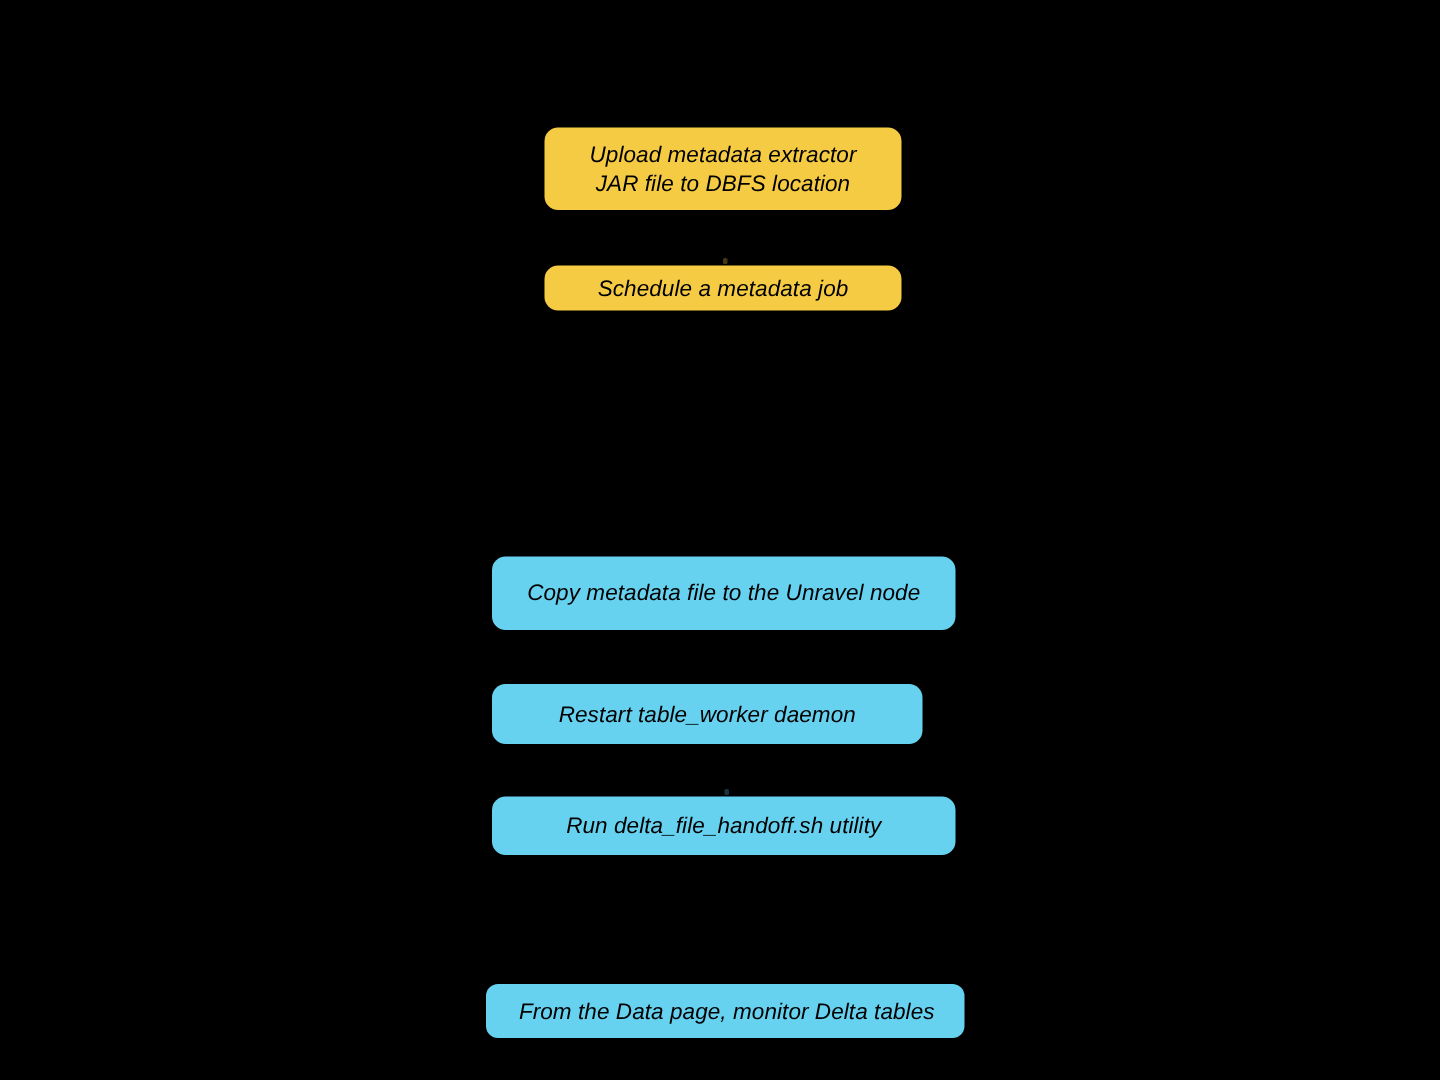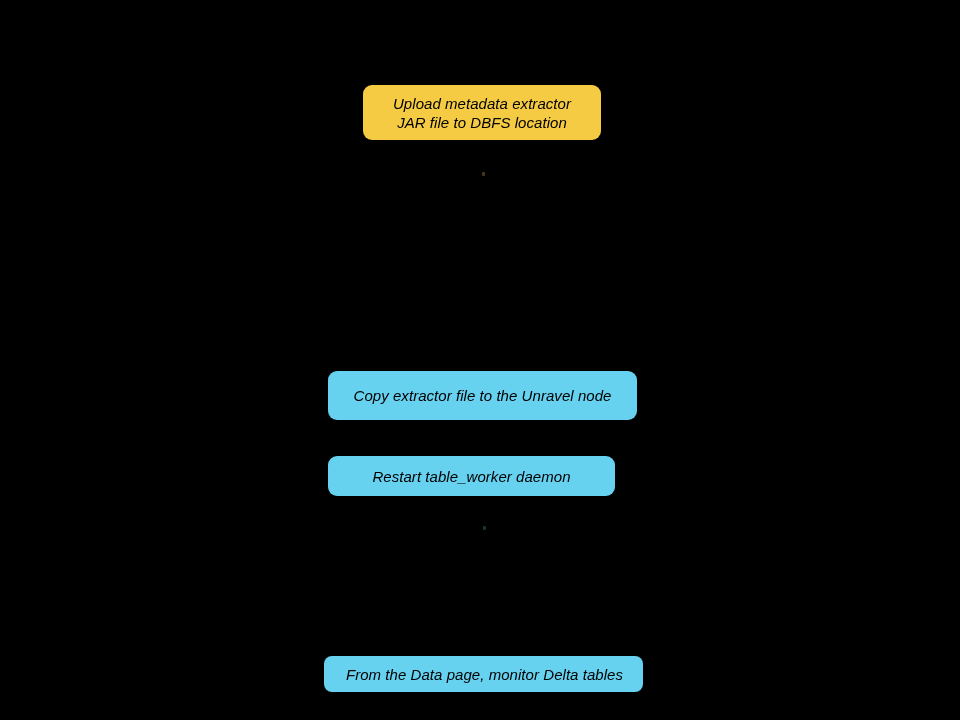--- a/index.html
+++ b/index.html
@@ -97,23 +97,25 @@
 </head>
 <body>
 
 <div id="diagram-canvas">
 
   <div class="flow-node node-stage-upload" style="background: rgb(245, 203, 68);">Upload metadata extractor
 JAR file to DBFS location</div>
 
   <div class="connector-tip tip-schedule" style="background: rgb(122, 102, 34);"></div>
 
+  <div class="flow-node node-stage-schedule" style="background: rgb(245, 203, 68);">Schedule a metadata job</div>
 
-  <div class="flow-node node-stage-copy" style="background: rgb(102, 210, 240);">Copy extractor file to the Unravel node</div>
+  <div class="flow-node node-stage-copy" style="background: rgb(102, 210, 240);">Copy metadata file to the Unravel node</div>
 
   <div class="flow-node node-stage-restart" style="background: rgb(102, 210, 240);">Restart table_worker daemon</div>
 
   <div class="connector-tip tip-handoff" style="background: rgb(47, 95, 112);"></div>
 
+  <div class="flow-node node-stage-handoff" style="background: rgb(102, 210, 240);">Run delta_file_handoff.sh utility</div>
 
   <div class="flow-node node-stage-monitor" style="background: rgb(102, 210, 240);">From the Data page, monitor Delta tables</div>
 
 </div>
 
 </body></html>

